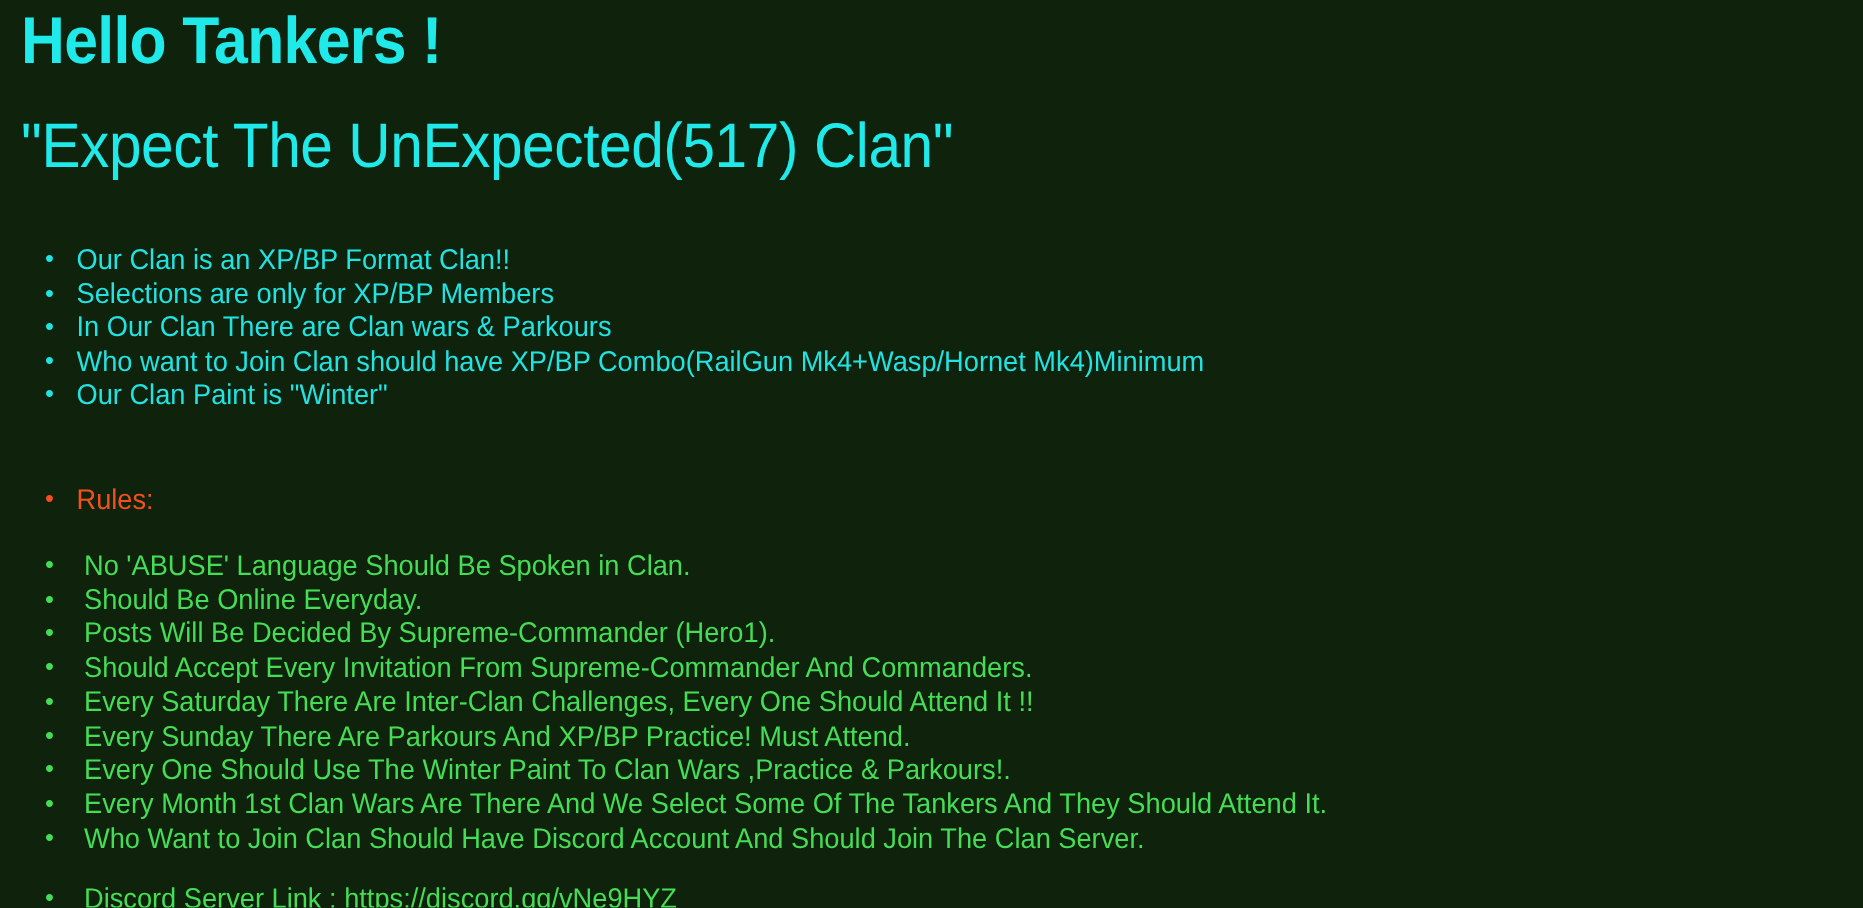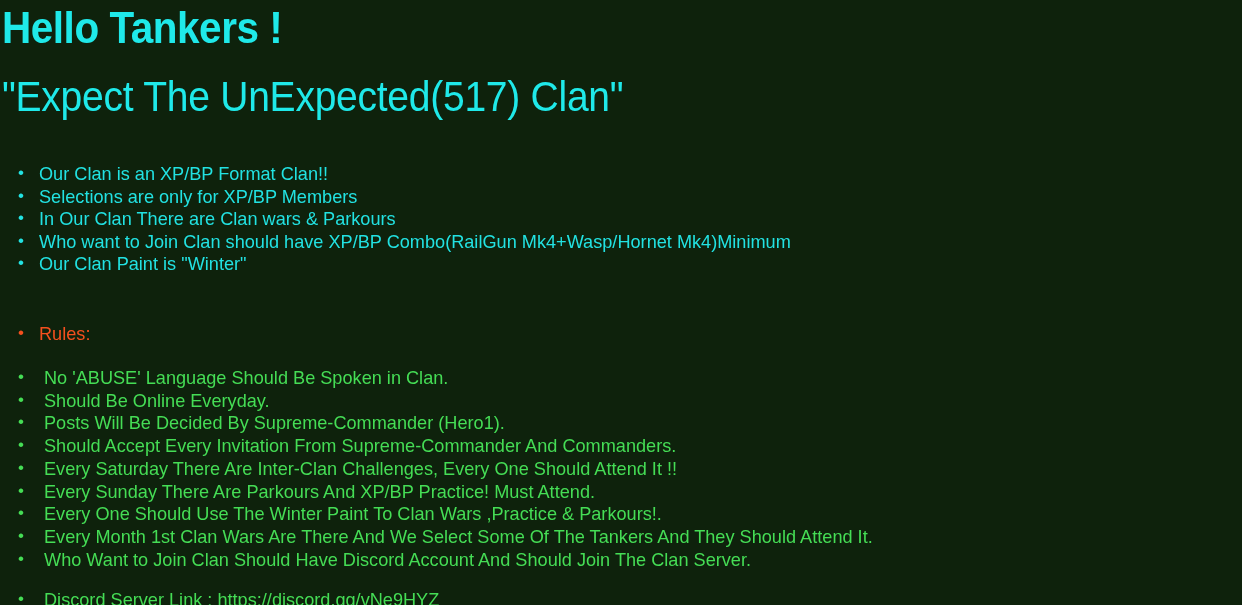--- a/index.html
+++ b/index.html
@@ -11,21 +11,21 @@
   body {
     width: 1242px;
     height: 605px;
     overflow: hidden;
     font-family: "Liberation Sans", "DejaVu Sans", sans-serif;
     color: #22e8e8;
     position: relative;
   }
   .page {
     position: absolute;
-    left: 0;
+    left: 12px;
     top: 0;
     width: 1112px;
     height: 605px;
     overflow: hidden;
   }
 
   
   .heading-main {
     position: absolute;
     left: 2px;

